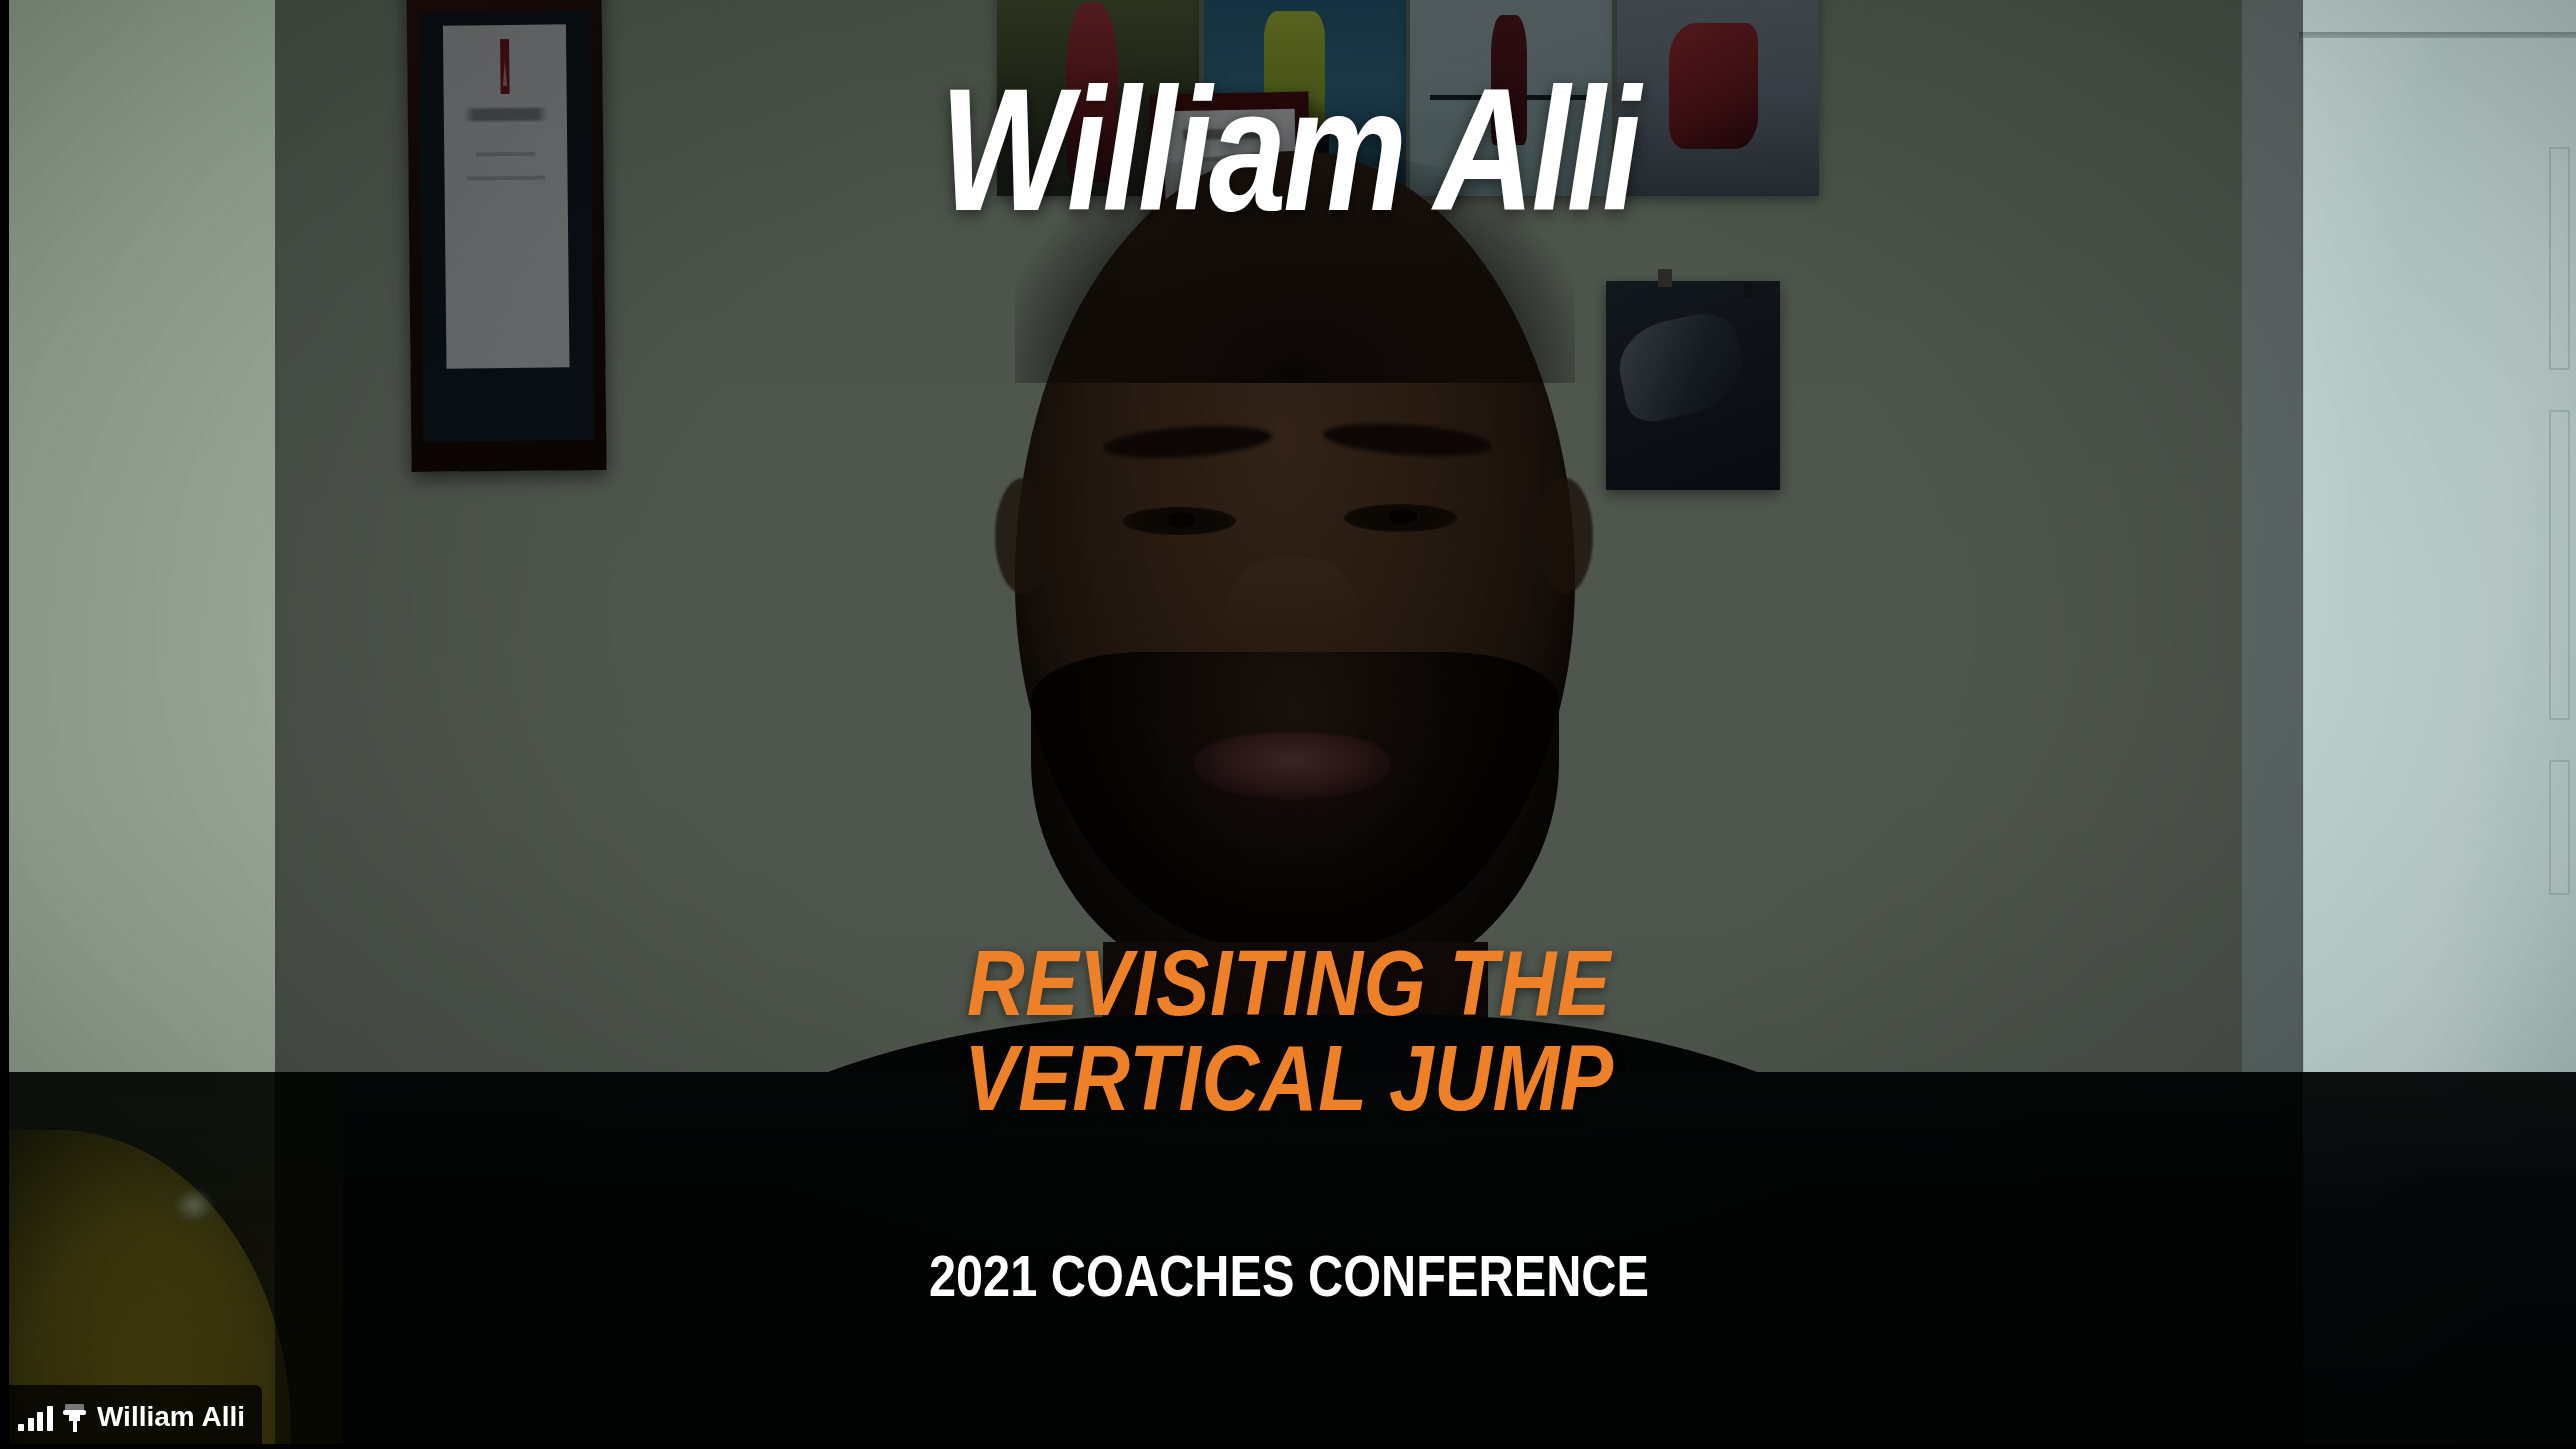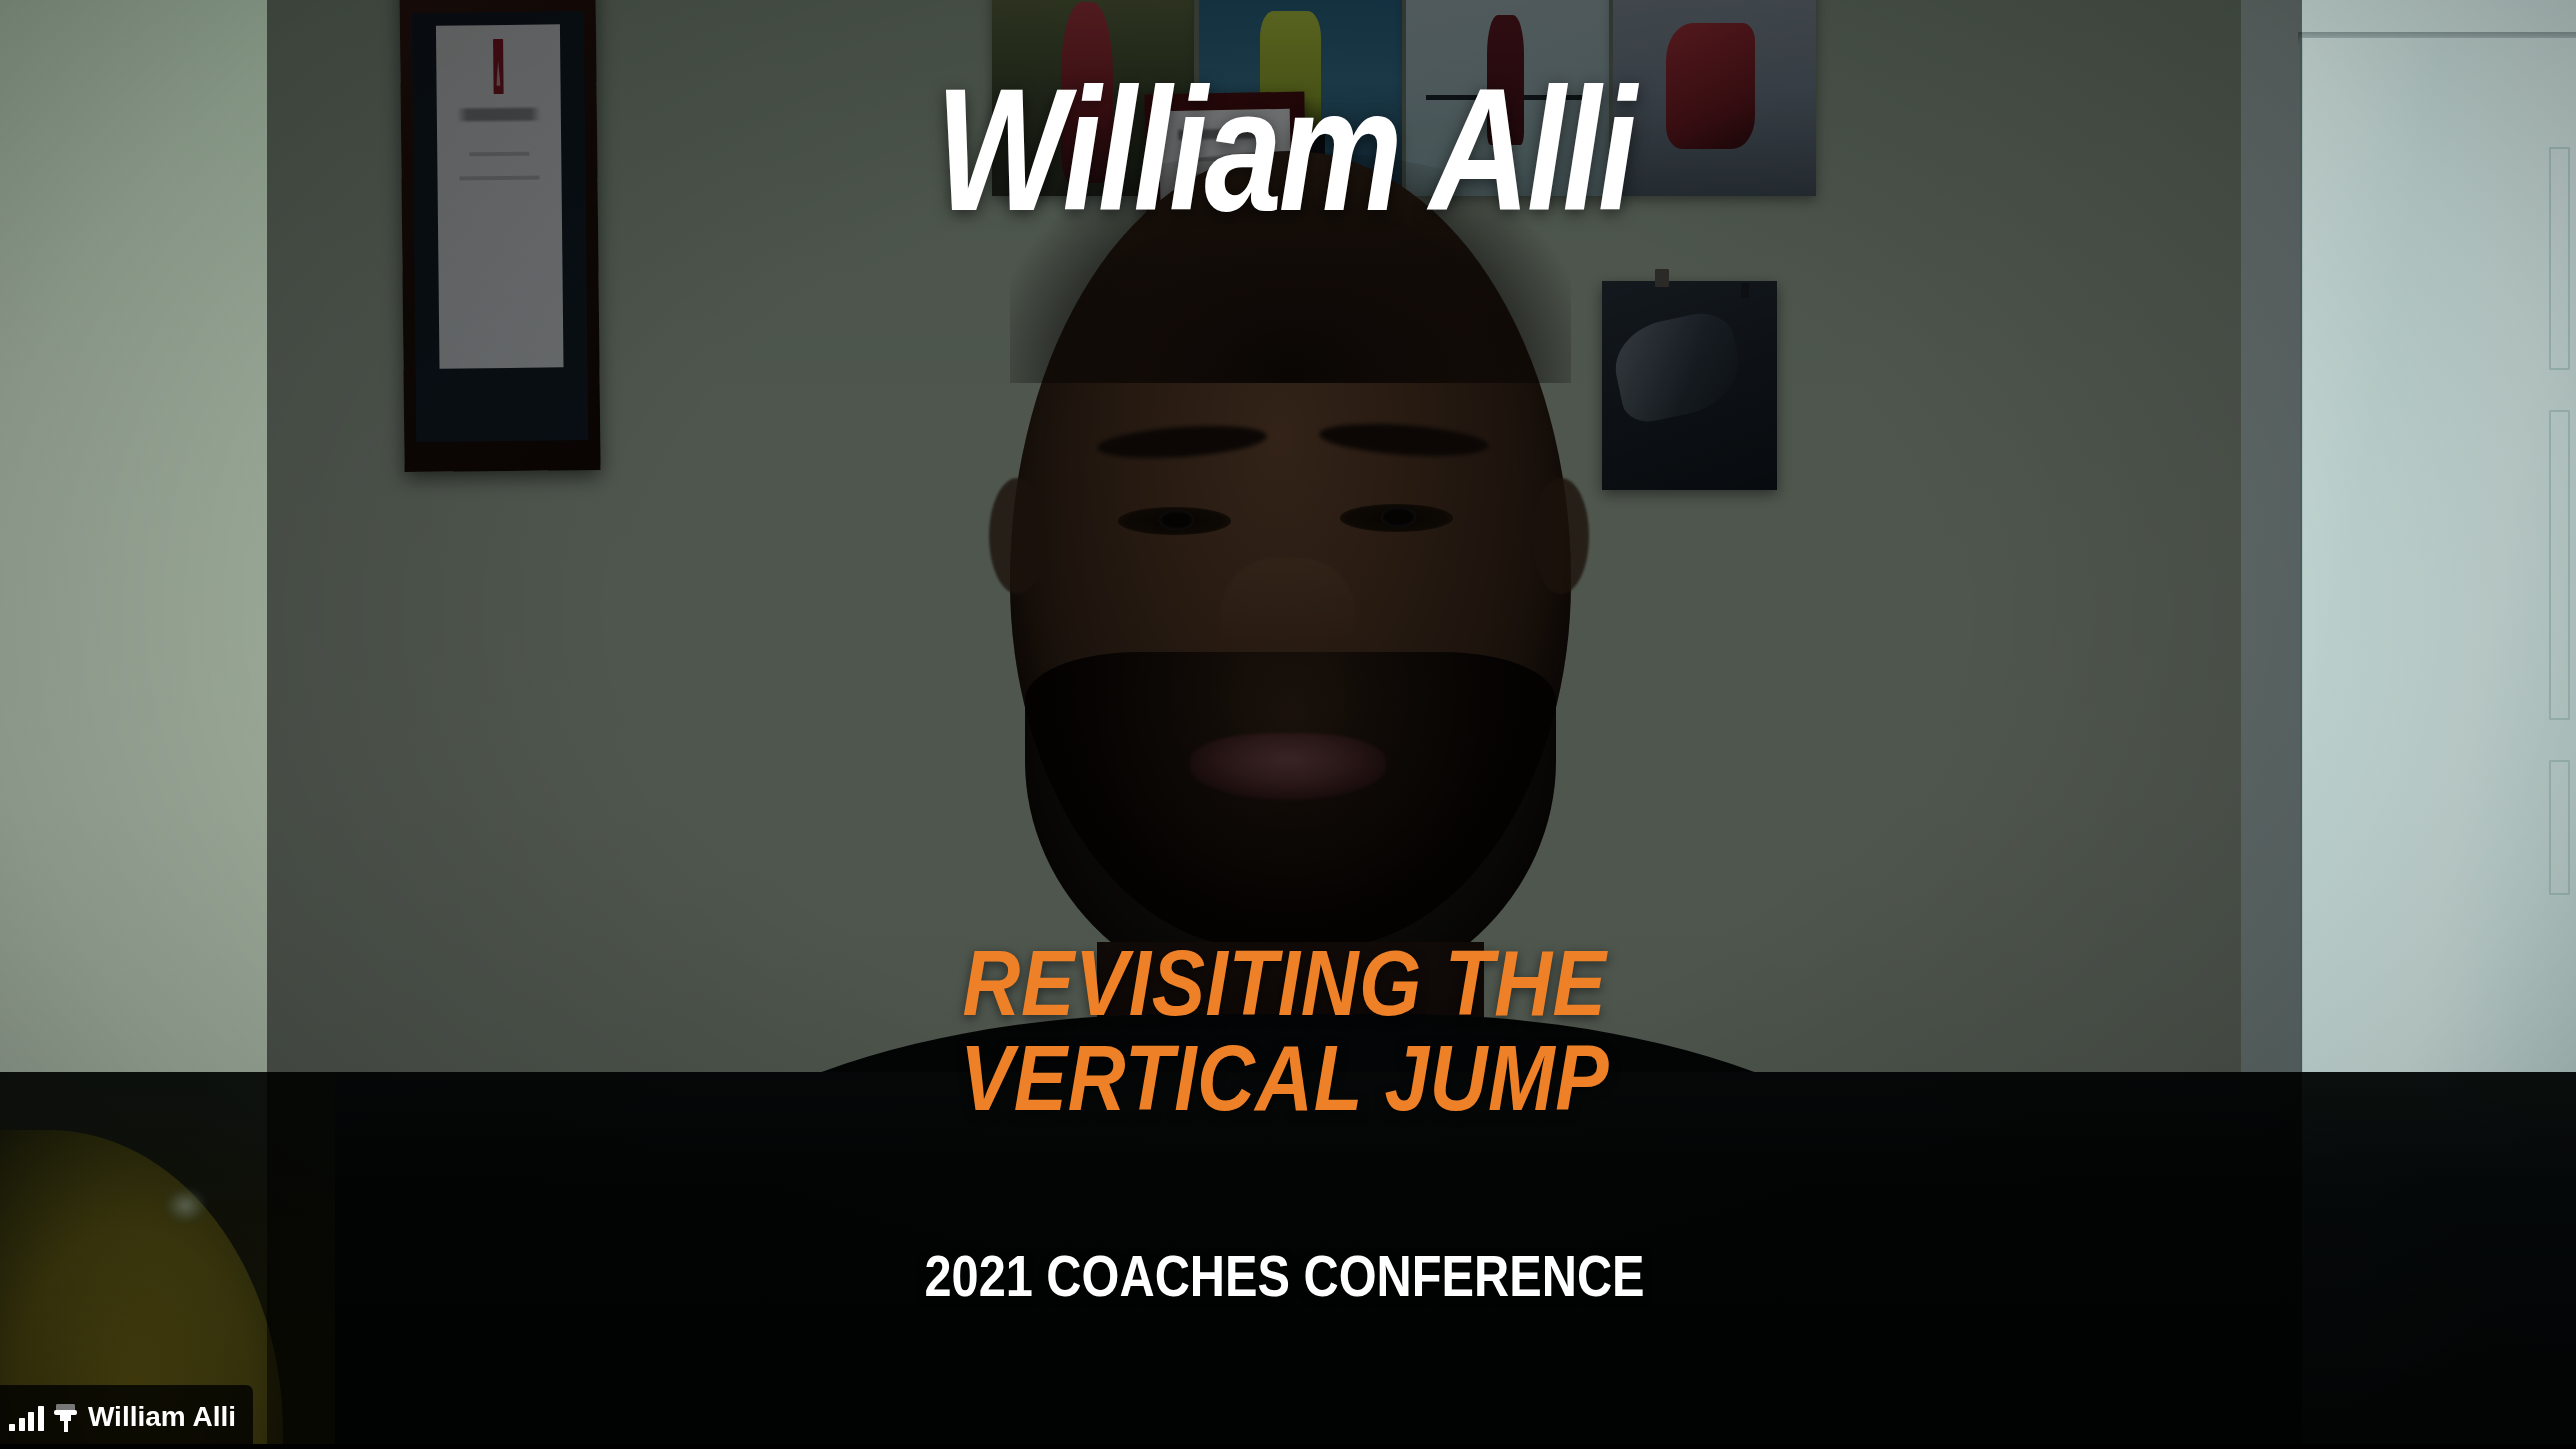--- a/index.html
+++ b/index.html
@@ -2,21 +2,21 @@
 <html style="font-size:10.7px"><head>
 <meta charset="utf-8">
 <style>
   html,body{margin:0;padding:0;background:#000;}
   body{
     width:2576px;height:1449px;overflow:hidden;position:relative;
     font-family:"Liberation Sans","DejaVu Sans",sans-serif;
   }
 
   
-  #stage{position:absolute;inset:0;overflow:hidden;background:#0c4a6e;}
+  #stage{position:absolute;inset:0;overflow:hidden;background:#0c4a6e;margin-left:9px;}
 
   
   .scene{position:absolute;inset:0;overflow:hidden;}
 
   
   .wall{
     position:absolute;left:0;top:0;width:100%;height:76%;
     background:
       linear-gradient(180deg,#9eb29d 0%,#a6b6a4 36%,#a9b8a6 72%,#a3b3a1 100%);
   }

